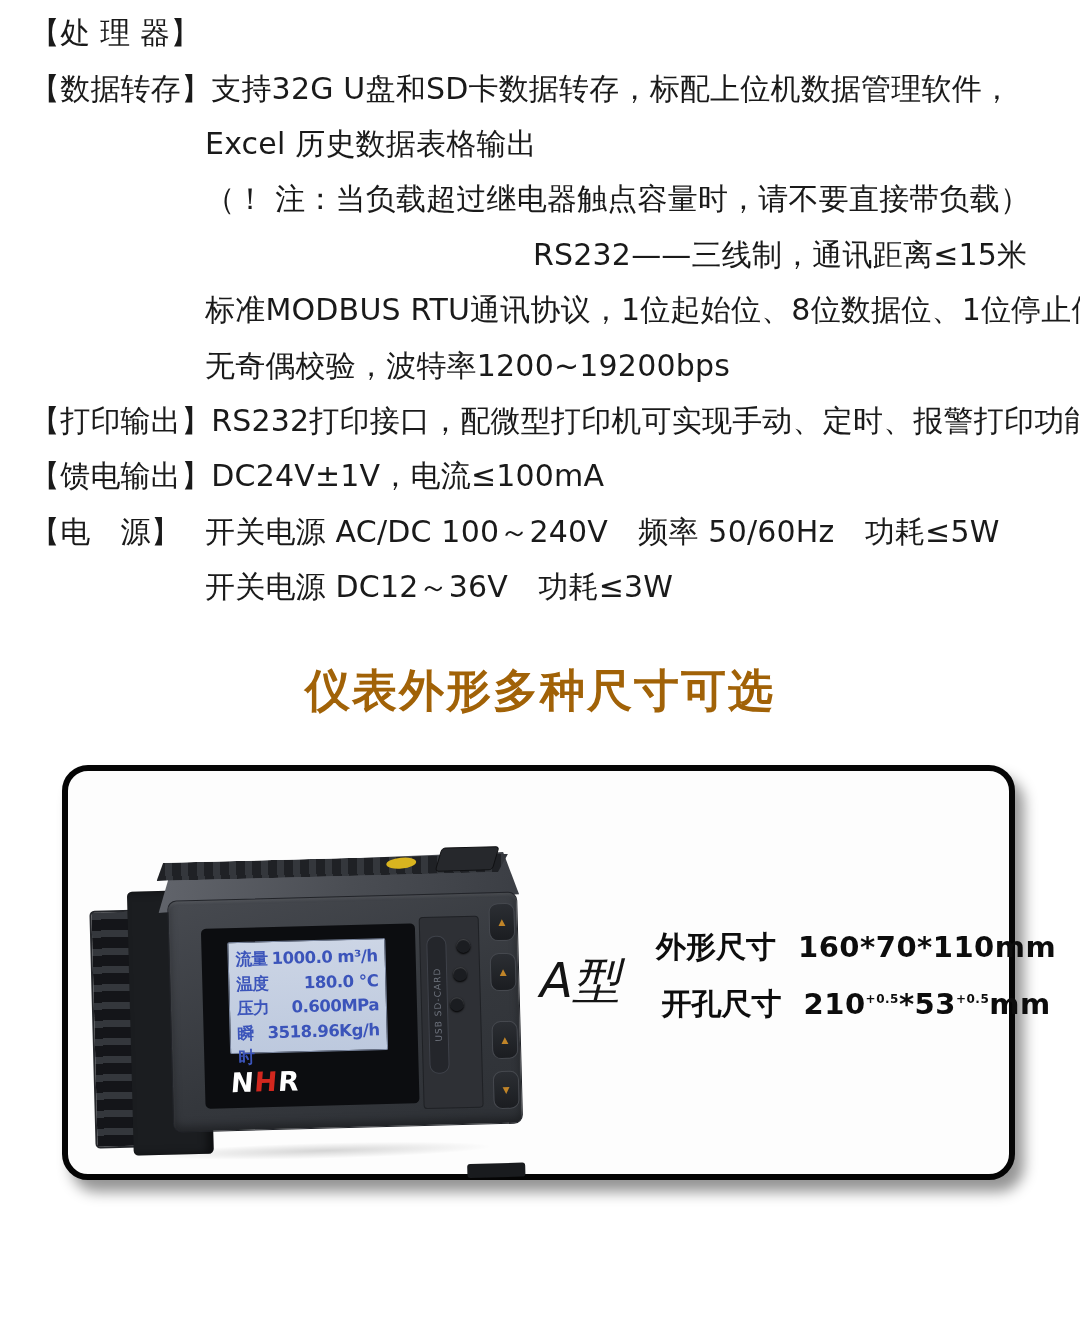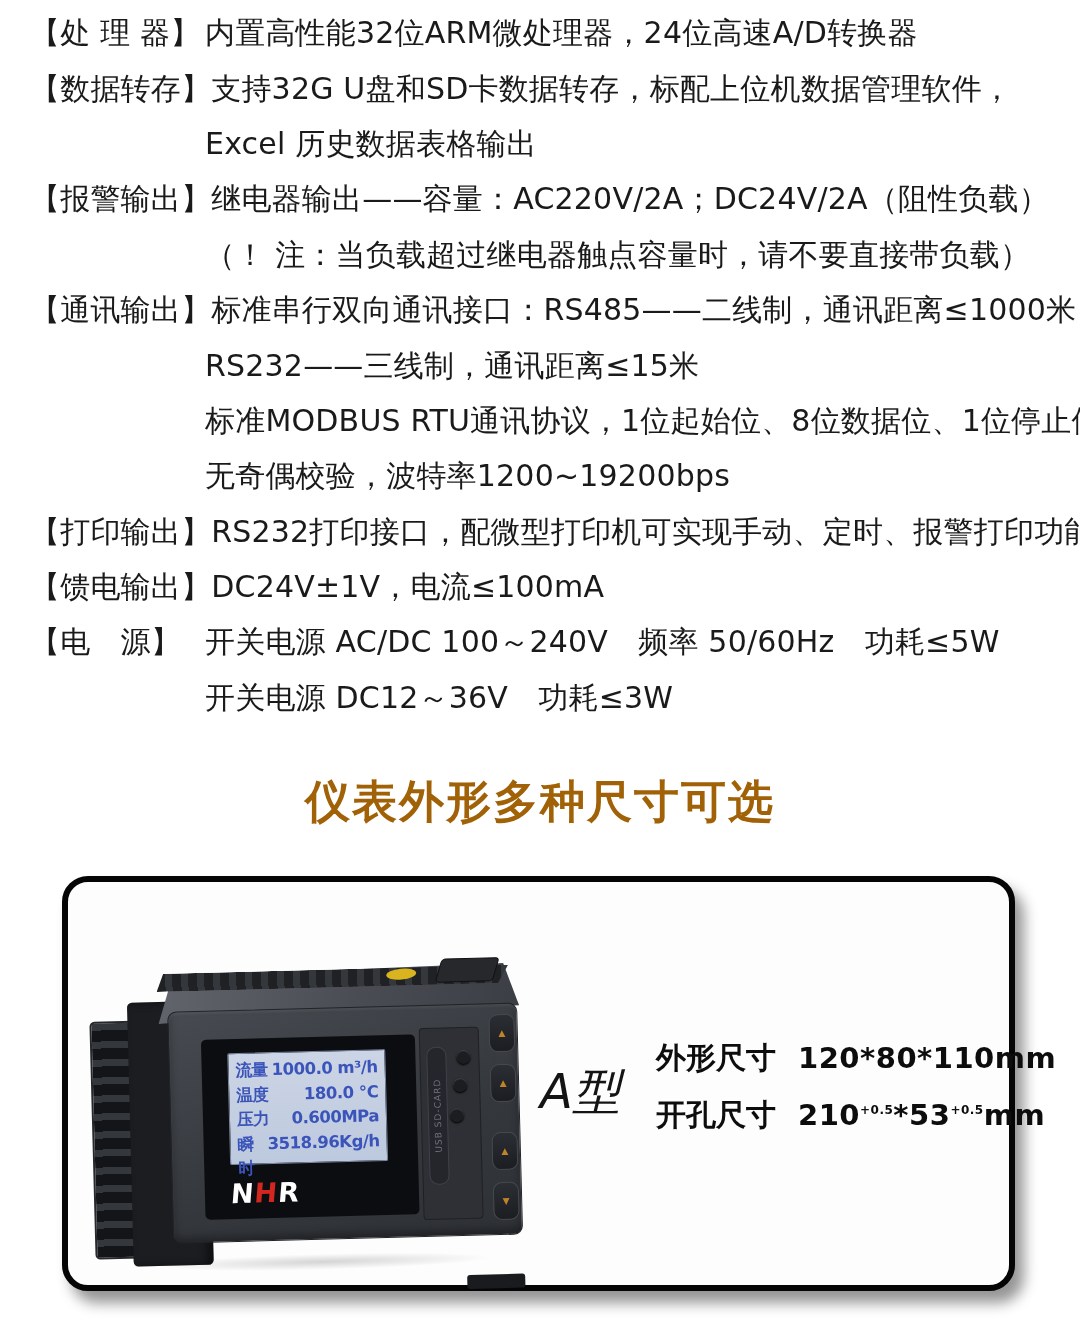--- a/index.html
+++ b/index.html
@@ -9,37 +9,37 @@
     font-family:"DejaVu Sans","Liberation Sans",sans-serif;
     color:#1a1a1a;
   }
   .page { position:relative; width:1080px; height:966px; background:#ffffff; }
 
   
   .specs { padding:6px 20px 0 30px; }
   .spec-row { display:flex; align-items:center; height:55.4px; font-size:30px; font-weight:500; letter-spacing:0.2px; }
   .spec-label { flex:0 0 175px; white-space:nowrap; }
   .spec-text { white-space:pre; }
-  .spec-row.indent .spec-text { }
+  .spec-row.indent .spec-text { margin-left:328px; }
 
   
   .section-title {
     margin-top:46px; text-align:center; font-size:45px; font-weight:600;
     letter-spacing:2px; color:#a16207;
   }
 
   
   .model-card {
     position:relative; margin:44px 0 0 62px; width:953px; height:415px;
     background:#fdfdfd; border:6px solid #050505; border-radius:26px;
     box-shadow:9px 12px 14px rgba(0,0,0,0.42);
   }
   .model-name { position:absolute; left:472px; top:178px; font-size:48px; color:#141414;font-style:italic; }
   .dims { position:absolute; left:588px; top:156px; display:flex; flex-direction:column; gap:16px; }
-  .dim-row { display:flex; align-items:baseline; white-space:nowrap; }
+  .dim-row { display:flex; align-items:baseline; white-space:nowrap;justify-content:center; }
   .dim-label { font-size:30px; font-weight:700; color:#0d0d0d; }
   .dim-value { font-size:29px; font-weight:700; margin-left:22px; letter-spacing:0.5px; color:#0d0d0d; }
   .dim-value .sup { font-size:12px; position:relative; top:-11px; }
 
   
   .device-wrap { position:absolute; left:22px; top:86px; width:445px; height:302px; transform:rotate(-1.5deg); }
   .fins {
     position:absolute; left:2px; top:48px; width:48px; height:238px;
     background:repeating-linear-gradient(180deg,#34373c 0 7px,#141519 7px 18px);
     border:2px solid #26282c; border-radius:5px;
@@ -85,41 +85,32 @@
     background:radial-gradient(ellipse at center, rgba(0,0,0,.16), rgba(0,0,0,0) 70%); }
 </style>
 </head>
 <body>
 
 <div class="page">
 
   <section class="specs" id="specs">
       <div class="spec-row">
         <span class="spec-label">【处 理 器】</span>
-        <span class="spec-text">内置高性能32位ARM微处理器，24位高速A/D转换器</span>
       </div>
       <div class="spec-row">
         <span class="spec-label">【数据转存】</span>
         <span class="spec-text">支持32G U盘和SD卡数据转存，标配上位机数据管理软件，</span>
       </div>
       <div class="spec-row">
         <span class="spec-label"></span>
         <span class="spec-text">Excel 历史数据表格输出</span>
       </div>
       <div class="spec-row">
-        <span class="spec-label">【报警输出】</span>
-        <span class="spec-text">继电器输出——容量：AC220V/2A；DC24V/2A（阻性负载）</span>
-      </div>
-      <div class="spec-row">
         <span class="spec-label"></span>
         <span class="spec-text">（！ 注：当负载超过继电器触点容量时，请不要直接带负载）</span>
-      </div>
-      <div class="spec-row">
-        <span class="spec-label">【通讯输出】</span>
-        <span class="spec-text">标准串行双向通讯接口：RS485——二线制，通讯距离≤1000米</span>
       </div>
       <div class="spec-row indent">
         <span class="spec-label"></span>
         <span class="spec-text">RS232——三线制，通讯距离≤15米</span>
       </div>
       <div class="spec-row">
         <span class="spec-label"></span>
         <span class="spec-text">标准MODBUS RTU通讯协议，1位起始位、8位数据位、1位停止位、</span>
       </div>
       <div class="spec-row">
@@ -202,21 +193,21 @@
           </div>
         <div class="bottomtab"></div>
       </div>
     </div>
 
     <div class="model-name">A型</div>
 
     <div class="dims" id="dims">
         <div class="dim-row">
           <span class="dim-label">外形尺寸</span>
-          <span class="dim-value"><span>120*80*110mm</span></span>
+          <span class="dim-value"><span>160*70*110mm</span></span>
         </div>
         <div class="dim-row">
           <span class="dim-label">开孔尺寸</span>
           <span class="dim-value"><span>210</span><span class="sup">+0.5</span><span>*53</span><span class="sup">+0.5</span><span>mm</span></span>
         </div>
       </div>
 
   </div>
 </div>
 

